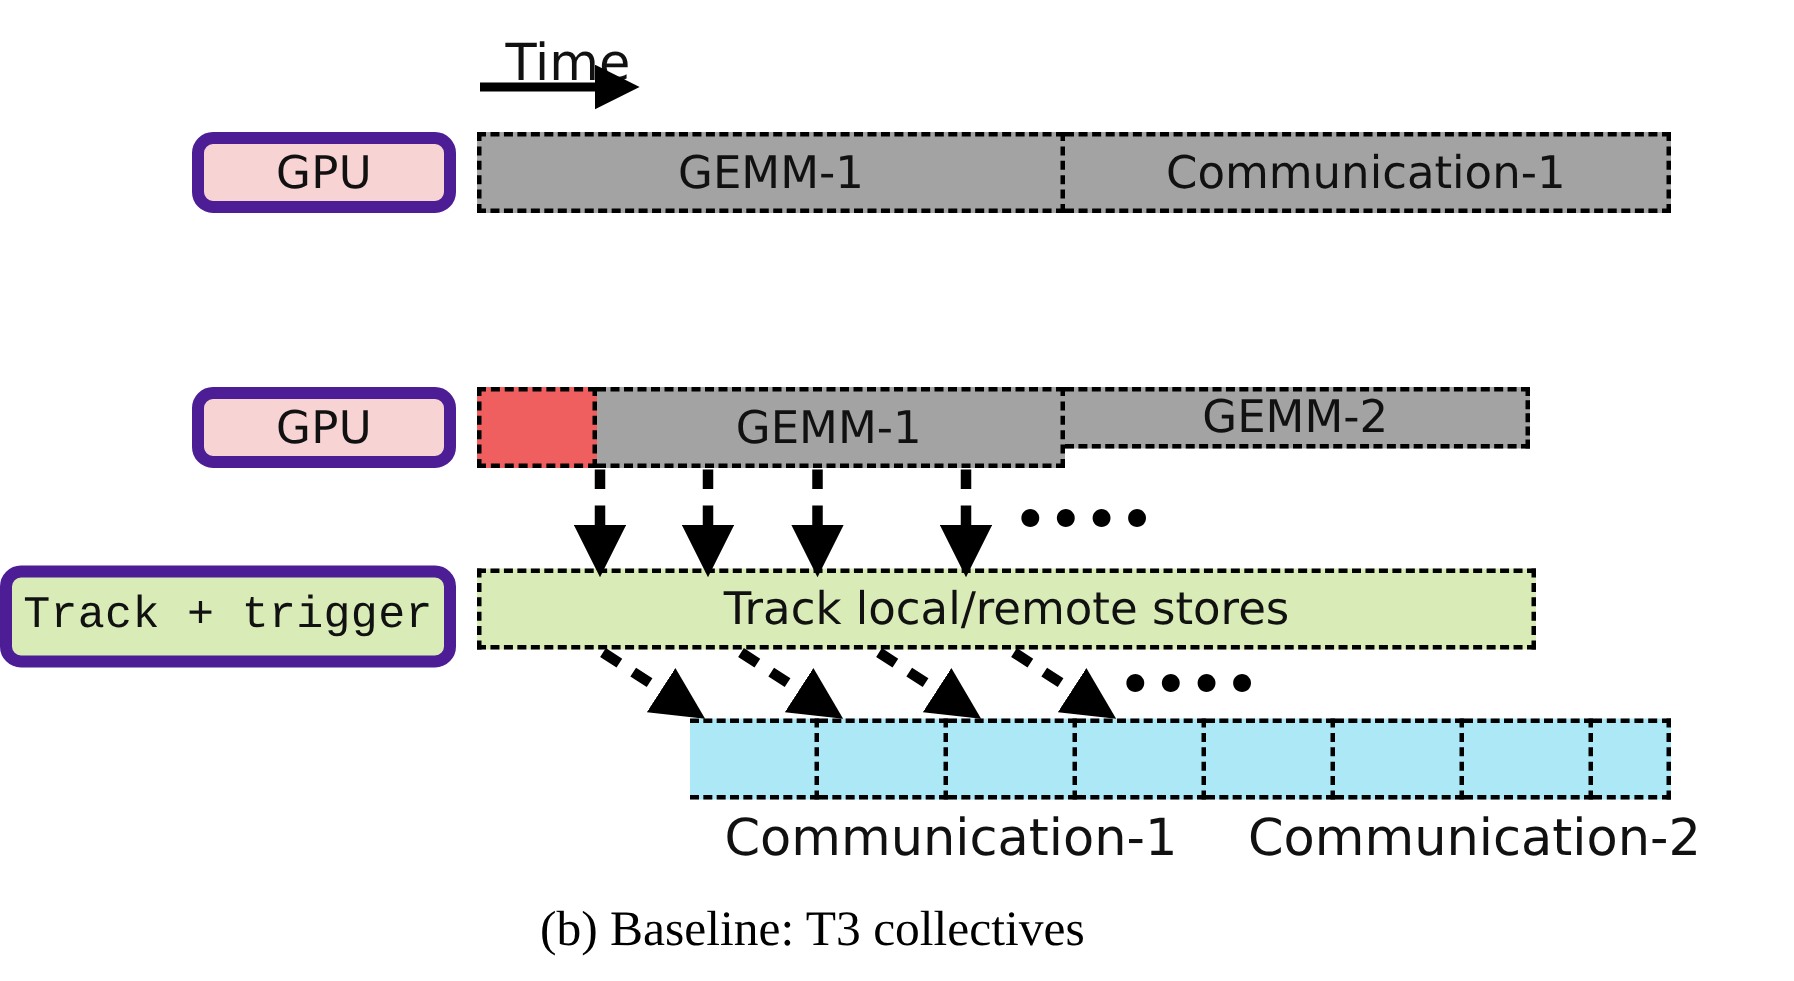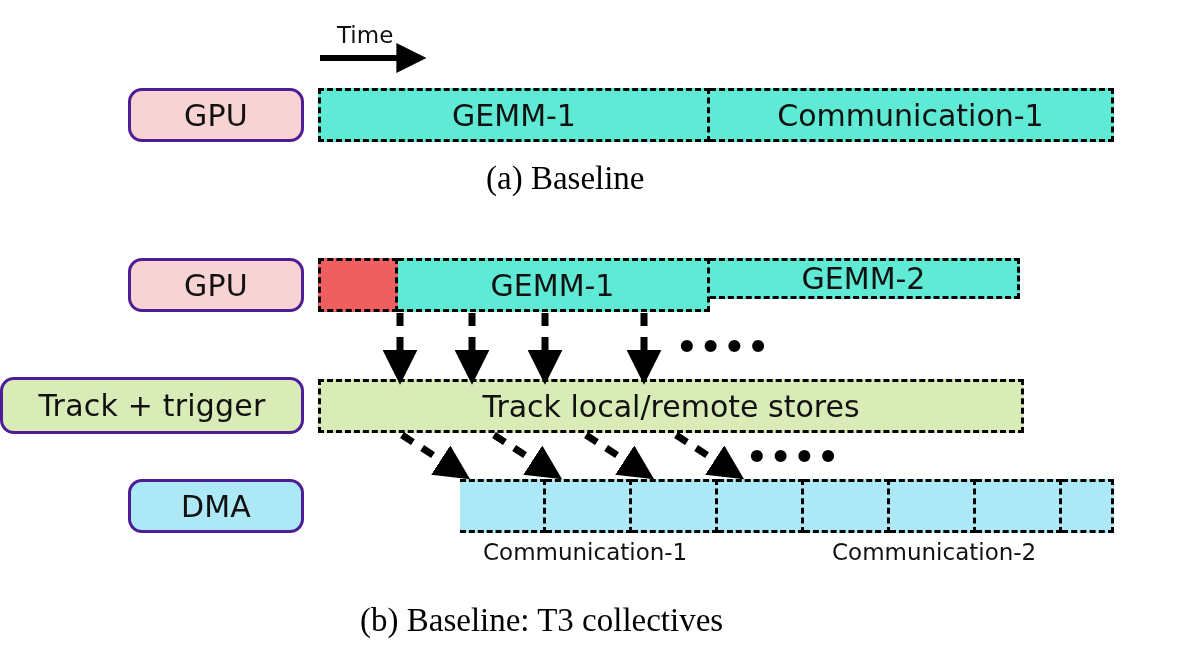--- a/index.html
+++ b/index.html
@@ -4,58 +4,58 @@
 <style>
   html,body{margin:0;padding:0;background:#ffffff;}
   body{width:1196px;height:654px;position:relative;overflow:hidden;
        font-family:"DejaVu Sans",sans-serif;}
 
   .stage{position:absolute;left:0;top:0;width:1196px;height:654px;}
 
   
   .pill{
     position:absolute;
-    border:3px solid #4c1d95;
+    border:8px solid #4c1d95;
     border-radius:14px;
     box-sizing:border-box;
     display:flex;align-items:center;justify-content:center;
     font-size:30px;color:#111;
     letter-spacing:.2px;
     white-space:nowrap;
   }
   .pill.pink{background:#f8d3d4;}
   .pill.green{background:#d9ecb8;}
   .pill.blue{background:#ade8f6;}
 
   
   .seg{
     position:absolute;
     box-sizing:border-box;
     border:3px dashed #000;
     display:flex;align-items:center;justify-content:center;
     font-size:30px;color:#111;
     white-space:nowrap;
   }
-  .seg.pink{background:#5eead4;}
+  .seg.pink{background:#a3a3a3;}
   .seg.red{background:#ef5f60;}
   .seg.green{background:#d9ecb8;}
   .seg.blue{background:#ade8f6;}
   .seg.white{background:#ffffff;}
   
   .seg.nolb{border-left:none;}
 
   
   .cap{
     position:absolute;
     font-family:"Liberation Serif","DejaVu Serif",serif;
     font-size:33px;color:#000;white-space:nowrap;
   }
   .flabel{
     position:absolute;
-    font-size:23px;color:#111;white-space:nowrap;
+    font-size:34px;color:#111;white-space:nowrap;
   }
   .dots{
     position:absolute;
     font-size:34px;font-weight:bold;color:#000;
     letter-spacing:2px;line-height:1;white-space:nowrap;
   }
 
   svg.overlay{position:absolute;left:0;top:0;width:1196px;height:654px;
               pointer-events:none;overflow:visible;}
 </style>
@@ -65,39 +65,37 @@
 <div class="stage">
 
   <div class="flabel" style="left:337px;top:22px;">Time</div>
 
   <div class="pill pink" style="left:128px;top:88px;width:176px;height:54px;">GPU</div>
 
   <div class="seg pink" style="left:318px;top:88px;width:392px;height:54px;">GEMM-1</div>
 
   <div class="seg pink nolb" style="left:710px;top:88px;width:404px;height:54px;">Communication-1</div>
 
-  <div class="cap" style="left:486px;top:160px;">(a) Baseline</div>
 
   <div class="pill pink" style="left:128px;top:258px;width:176px;height:54px;">GPU</div>
 
   <div class="seg red" style="left:318px;top:258px;width:80px;height:54px;"></div>
 
   <div class="seg pink nolb" style="left:398px;top:258px;width:312px;height:54px;">GEMM-1</div>
 
   <div class="seg pink nolb" style="left:710px;top:258px;width:310px;height:41px;">GEMM-2</div>
 
   <div class="dots" style="left:676px;top:330px;">••••</div>
 
-  <div class="pill green" style="left:0px;top:377px;width:304px;height:57px;">Track + trigger</div>
+  <div class="pill green" style="left:0px;top:377px;width:304px;height:68px;font-family:Liberation Mono, monospace;">Track + trigger</div>
 
   <div class="seg green" style="left:318px;top:379px;width:706px;height:54px;">Track local/remote stores</div>
 
   <div class="dots" style="left:746px;top:440px;">••••</div>
 
-  <div class="pill blue" style="left:128px;top:479px;width:176px;height:54px;">DMA</div>
 
 
   <div class="seg blue nolb" style="left:460px;top:479px;width:86px;height:54px;"></div>
   <div class="seg blue nolb" style="left:546px;top:479px;width:86px;height:54px;"></div>
   <div class="seg blue nolb" style="left:632px;top:479px;width:86px;height:54px;"></div>
   <div class="seg blue nolb" style="left:718px;top:479px;width:86px;height:54px;"></div>
   <div class="seg blue nolb" style="left:804px;top:479px;width:86px;height:54px;"></div>
   <div class="seg blue nolb" style="left:890px;top:479px;width:86px;height:54px;"></div>
   <div class="seg blue nolb" style="left:976px;top:479px;width:86px;height:54px;"></div>
   <div class="seg blue nolb" style="left:1062px;top:479px;width:52px;height:54px;"></div>

